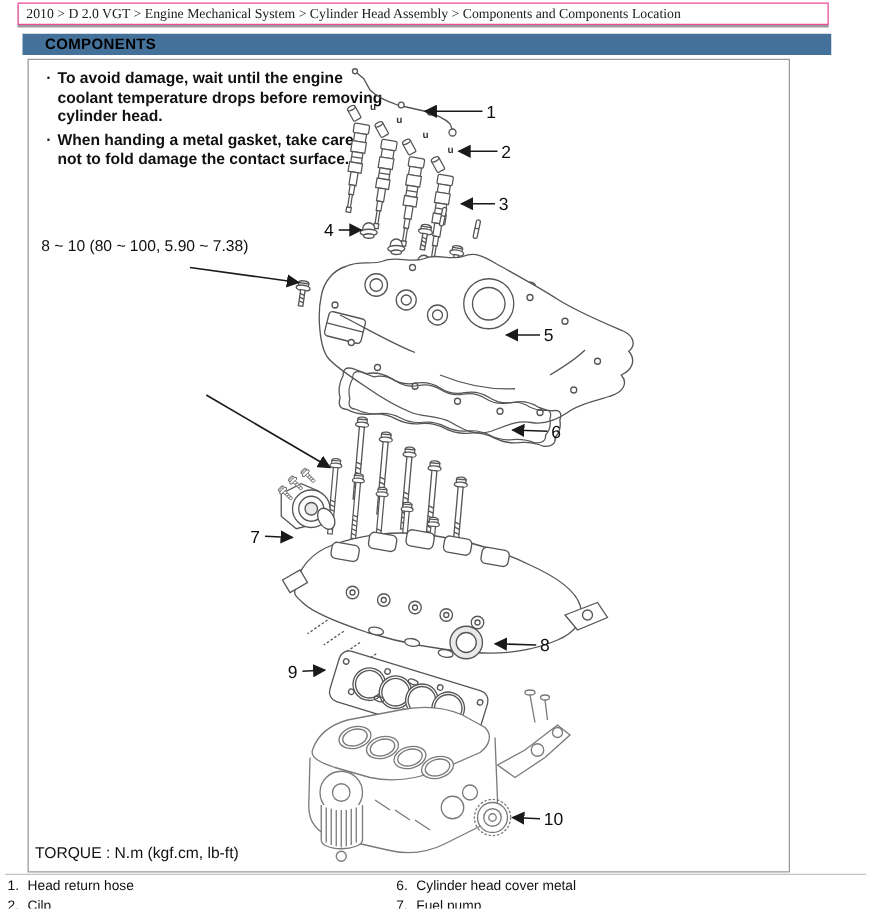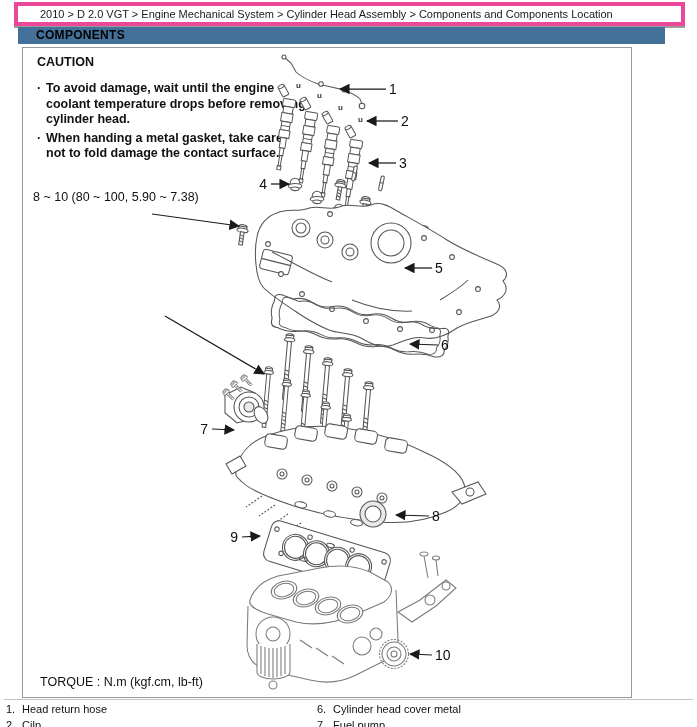--- a/index.html
+++ b/index.html
@@ -1,35 +1,35 @@
 <!DOCTYPE html>
 <html><head>
 <meta charset="utf-8">
 <style>
   html,body{margin:0;padding:0;background:#fff;}
   .page{position:relative;width:697px;height:727px;overflow:hidden;background:#fff;
         font-family:"Liberation Sans",sans-serif;color:#111;}
   .breadcrumb{position:absolute;left:14px;top:2px;width:641px;height:16px;
-        background:#fff;border:4px solid #ec4899;box-shadow:0 2px 0 0 #9c9c9c;
-        font-size:11px;line-height:16px;padding-left:22px;color:#1a1a1a;white-space:nowrap;overflow:hidden;}
+        background:#fff;border:1px solid #ec4899;box-shadow:0 2px 0 0 #9c9c9c;
+        font-size:11px;line-height:16px;padding-left:6px;color:#1a1a1a;white-space:nowrap;overflow:hidden;font-family:Liberation Serif, serif;}
   .section-header{position:absolute;left:18px;top:27px;width:647px;height:17px;
         background:#44719a;color:#000000;font-weight:bold;font-size:12px;line-height:17px;
         padding-left:0;letter-spacing:.3px;}
   .section-header span{padding-left:18px;}
   .content-box{position:absolute;left:22px;top:47px;width:608px;height:649px;
         border:1px solid #9a9a9a;background:#fff;}
   .caution{position:absolute;left:37px;top:55px;width:280px;}
   .caution-title{font-weight:bold;font-size:12.5px;margin-bottom:12px;}
   .c-item{font-weight:bold;font-size:12.5px;line-height:15.5px;white-space:pre-line;
         position:relative;padding-left:9px;margin-bottom:3px;}
   .c-item::before{content:"\00B7";position:absolute;left:0;top:0;font-weight:bold;}
   .tq{position:absolute;font-weight:normal;font-size:12.5px;white-space:nowrap;}
   .tq1{left:33px;top:190px;}
   .tq2{left:92px;top:293px;}
-  .tnote{left:40px;top:675px;}
+  .tnote{left:28px;top:675px;}
   .diagram-svg{position:absolute;left:0;top:0;pointer-events:none;}
   .list-sep{position:absolute;left:4px;top:699px;width:689px;height:1px;background:#c4c4c4;}
   .parts{position:absolute;left:0;top:701px;width:697px;font-size:11px;line-height:16px;}
   .pcol{position:absolute;top:0;}
   .pcol.left{left:6px;width:300px;}
   .pcol.right{left:317px;width:300px;}
   .pitem{white-space:nowrap;}
   .pnum{display:inline-block;min-width:13px;}
   svg text{font-family:"Liberation Sans",sans-serif;}
   .callout{font-size:14px;fill:#0d0d0d;}
@@ -47,21 +47,20 @@
 
   <div class="breadcrumb">2010 &gt; D 2.0 VGT &gt; Engine Mechanical System &gt; Cylinder Head Assembly &gt; Components and Components Location</div>
 
   <div class="section-header">
     <span>COMPONENTS</span>
   </div>
 
   <div class="content-box"></div>
 
   <div class="caution">
-    <div class="caution-title">CAUTION</div>
     <div class="c-item">To avoid damage, wait until the engine
 coolant temperature drops before removing
 cylinder head.</div>
     <div class="c-item">When handing a metal gasket, take care
 not to fold damage the contact surface.</div>
   </div>
 
   <div class="tq tq1">8 ~ 10 (80 ~ 100, 5.90 ~ 7.38)</div>
   <div class="tq tnote">TORQUE : N.m (kgf.cm, lb-ft)</div>
 

